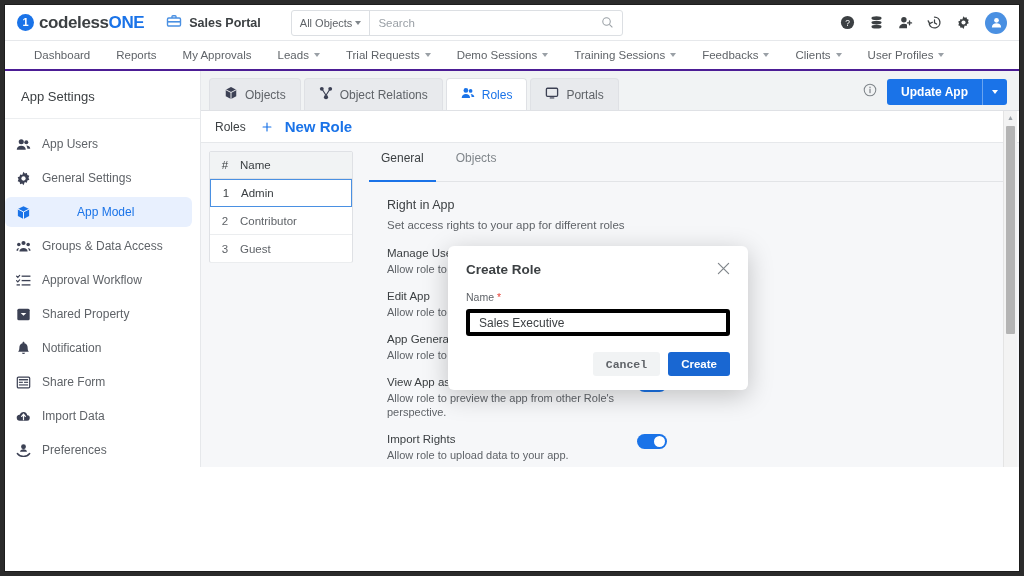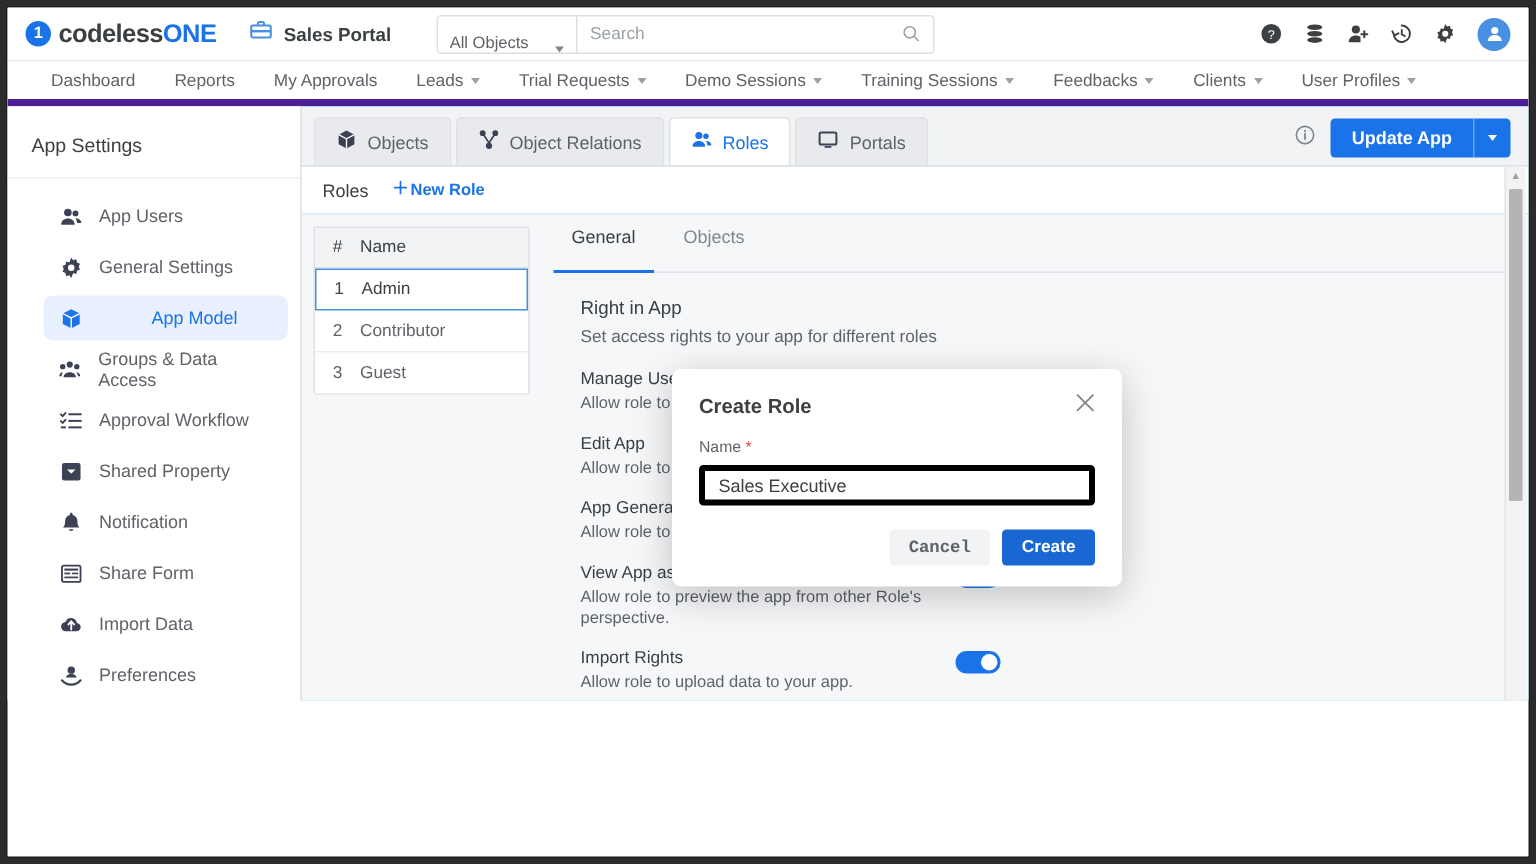--- a/index.html
+++ b/index.html
@@ -27,65 +27,65 @@
   }
   .logo-text{font-size:17px;font-weight:bold;letter-spacing:-.4px;color:#3c4043;}
   .logo-text .blue{color:#1a73e8;}
   .portal{display:flex;align-items:center;gap:7px;margin-right:30px;}
   .portal-name{font-size:12.5px;font-weight:bold;color:#3c4043;}
   .searchwrap{
     display:flex;align-items:center;height:24px;flex:0 0 auto;width:330px;
     border:1px solid #dcdfe3;border-radius:3px;background:#fff;
   }
   .obj-select{
-    display:flex;align-items:flex-end;gap:18px;padding:0 8px;height:100%;
+    display:flex;align-items:center;gap:3px;padding:0 8px;height:100%;
     border-right:1px solid #dcdfe3;font-size:11px;color:#5f6368;cursor:pointer;
   }
   .caret{width:0;height:0;border-left:3.5px solid transparent;border-right:3.5px solid transparent;border-top:4px solid #80868b;}
   .search-input{
     flex:1;border:none;outline:none;font-size:11.5px;color:#3c4043;
     padding:0 8px;font-family:"Liberation Sans",sans-serif;background:transparent;
   }
   .search-input::placeholder{color:#9aa0a6;}
   .search-ico{padding:0 8px;display:flex;align-items:center;}
   .hdr-icons{margin-left:auto;display:flex;align-items:center;gap:14px;}
   .hdr-icons .hi{display:flex;align-items:center;justify-content:center;cursor:pointer;}
   .avatar{
     width:22px;height:22px;border-radius:50%;background:#4a90e2;
     display:flex;align-items:center;justify-content:center;cursor:pointer;
   }
   
   .navbar{
     height:30px;display:flex;align-items:center;background:#fff;
-    border-bottom:5px solid #4c1d95;padding:0 16px;box-sizing:border-box;
+    border-bottom:2px solid #4c1d95;padding:0 16px;box-sizing:border-box;
   }
   .navitem{
     display:flex;align-items:center;gap:5px;font-size:11.5px;color:#5f6368;
     padding:0 13px;cursor:pointer;white-space:nowrap;
   }
   .navitem .caret{border-top-color:#9aa0a6;}
   
   .body{display:flex;height:396px;background:#fff;}
   .sidebar{
     width:196px;background:#fff;border-right:1px solid #e6e8eb;box-sizing:border-box;
     padding-top:0;flex:0 0 196px;
   }
   .side-title{
     font-size:13px;color:#3c4043;padding:18px 0 14px 16px;
     border-bottom:1px solid #eceef0;
   }
-  .side-list{padding:10px 8px 0 24px;}
+  .side-list{padding:10px 8px 0 0;}
   .side-item{
     display:flex;align-items:center;gap:11px;height:30px;padding:0 10px;
     border-radius:6px;font-size:12px;color:#5f6368;cursor:pointer;margin-bottom:4px;
   }
   .side-item .ico{width:16px;display:flex;align-items:center;justify-content:center;}
   .side-item.active{background:#e8f0fe;color:#1a73e8;gap:46px;}
   
-  .main{flex:1;background:#7dd3fc;position:relative;overflow:hidden;}
+  .main{flex:1;background:#701a75;position:relative;overflow:hidden;}
   .tabstrip{
     height:40px;display:flex;align-items:flex-end;background:#f1f3f4;
     border-bottom:1px solid #dfe1e5;padding-left:8px;box-sizing:border-box;position:relative;
   }
   .tab{
     display:flex;align-items:center;gap:7px;height:32px;padding:0 14px;
     font-size:12px;color:#5f6368;background:#e8eaed;border:1px solid #dfe1e5;
     border-bottom:none;border-radius:4px 4px 0 0;margin-right:3px;cursor:pointer;
     box-sizing:border-box;
   }
@@ -102,21 +102,21 @@
   .btn-primary .split{
     border-left:1px solid rgba(255,255,255,.35);padding:0 9px;height:100%;
     display:flex;align-items:center;
   }
   .btn-primary .caret{border-top-color:#fff;}
   .subbar{
     height:32px;display:flex;align-items:center;gap:16px;background:#fff;
     border-bottom:1px solid #e6e8eb;padding-left:14px;box-sizing:border-box;
   }
   .subbar .lab{font-size:12px;color:#3c4043;}
-  .newrole{display:flex;align-items:center;gap:2px;font-size:11px;color:#1a73e8;font-weight:bold;cursor:pointer;}
+  .newrole{display:flex;align-items:center;gap:13px;font-size:15px;color:#1a73e8;font-weight:bold;cursor:pointer;}
   .content{display:flex;height:434px;background:#f6f7f9;}
   .rolelist{
     width:144px;flex:0 0 144px;margin:8px 0 0 8px;background:#fff;
     border:1px solid #dfe1e5;border-radius:2px;height:112px;box-sizing:border-box;
   }
   .rl-head{
     display:flex;height:26px;align-items:center;background:#f1f3f4;
     border-bottom:1px solid #dfe1e5;font-size:11.5px;color:#3c4043;
   }
   .rl-head .c1{width:30px;text-align:center;}

